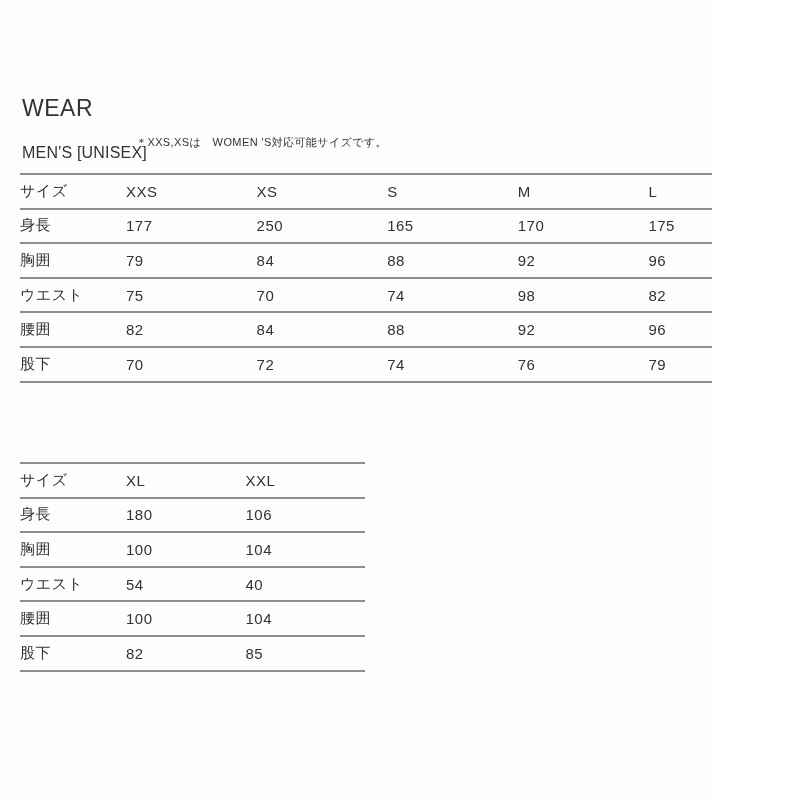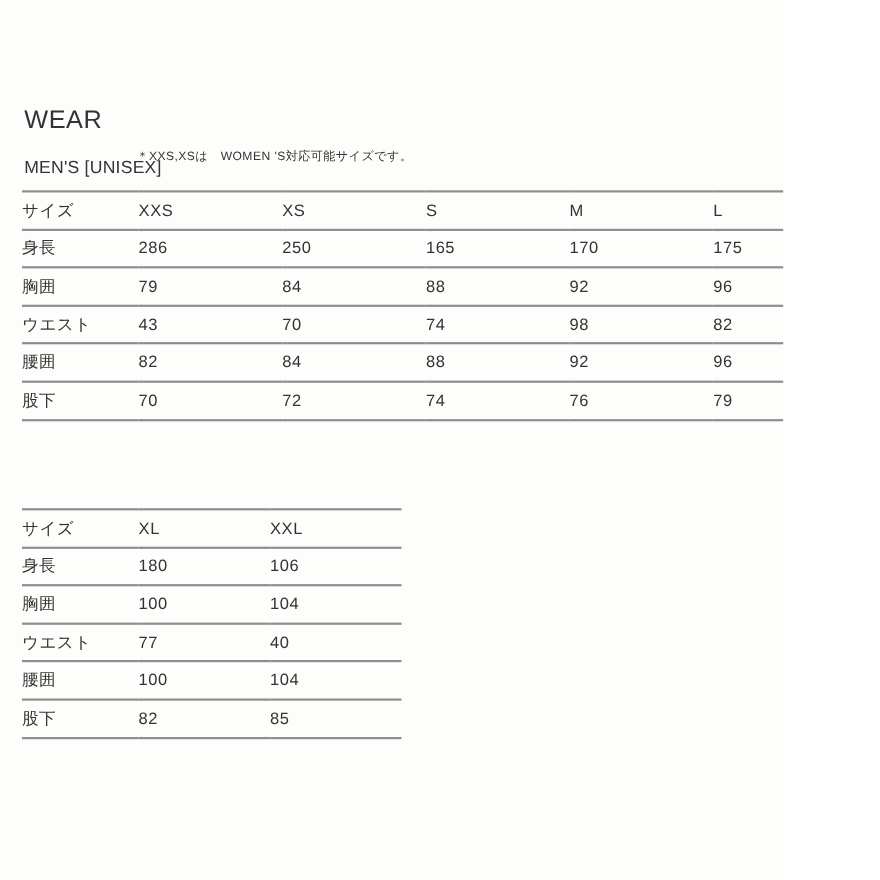--- a/index.html
+++ b/index.html
@@ -25,21 +25,21 @@
     font-size:23px; font-weight:400; letter-spacing:0.5px;
     line-height:1.15;
   }
   .category-heading{
     position:absolute; left:22px; top:131px;
     font-size:16px; font-weight:400; letter-spacing:0.2px;
     line-height:1.2;
     margin-top:12px;
   }
   .size-note{
-    position:absolute; left:124px; top:135px;
+    position:absolute; left:136px; top:135px;
     font-size:11px; font-weight:400; letter-spacing:0.4px;
     line-height:1.3;
   }
   table.size-table{
     position:absolute;
     border-collapse:collapse;
     table-layout:fixed;
     border-bottom:2px solid var(--border);
   }
   table.size-table th, table.size-table td{
@@ -87,37 +87,37 @@
           <th>XXS</th>
           <th>XS</th>
           <th>S</th>
           <th>M</th>
           <th>L</th>
         </tr>
       </thead>
       <tbody>
         <tr>
           <th>身長</th>
-          <td>286</td>
+          <td>177</td>
           <td>250</td>
           <td>165</td>
           <td>170</td>
           <td>175</td>
         </tr>
         <tr>
           <th>胸囲</th>
           <td>79</td>
           <td>84</td>
           <td>88</td>
           <td>92</td>
           <td>96</td>
         </tr>
         <tr>
           <th>ウエスト</th>
-          <td>43</td>
+          <td>75</td>
           <td>70</td>
           <td>74</td>
           <td>98</td>
           <td>82</td>
         </tr>
         <tr>
           <th>腰囲</th>
           <td>82</td>
           <td>84</td>
           <td>88</td>
@@ -155,21 +155,21 @@
           <td>180</td>
           <td>106</td>
         </tr>
         <tr>
           <th>胸囲</th>
           <td>100</td>
           <td>104</td>
         </tr>
         <tr>
           <th>ウエスト</th>
-          <td>77</td>
+          <td>54</td>
           <td>40</td>
         </tr>
         <tr>
           <th>腰囲</th>
           <td>100</td>
           <td>104</td>
         </tr>
         <tr>
           <th>股下</th>
           <td>82</td>

